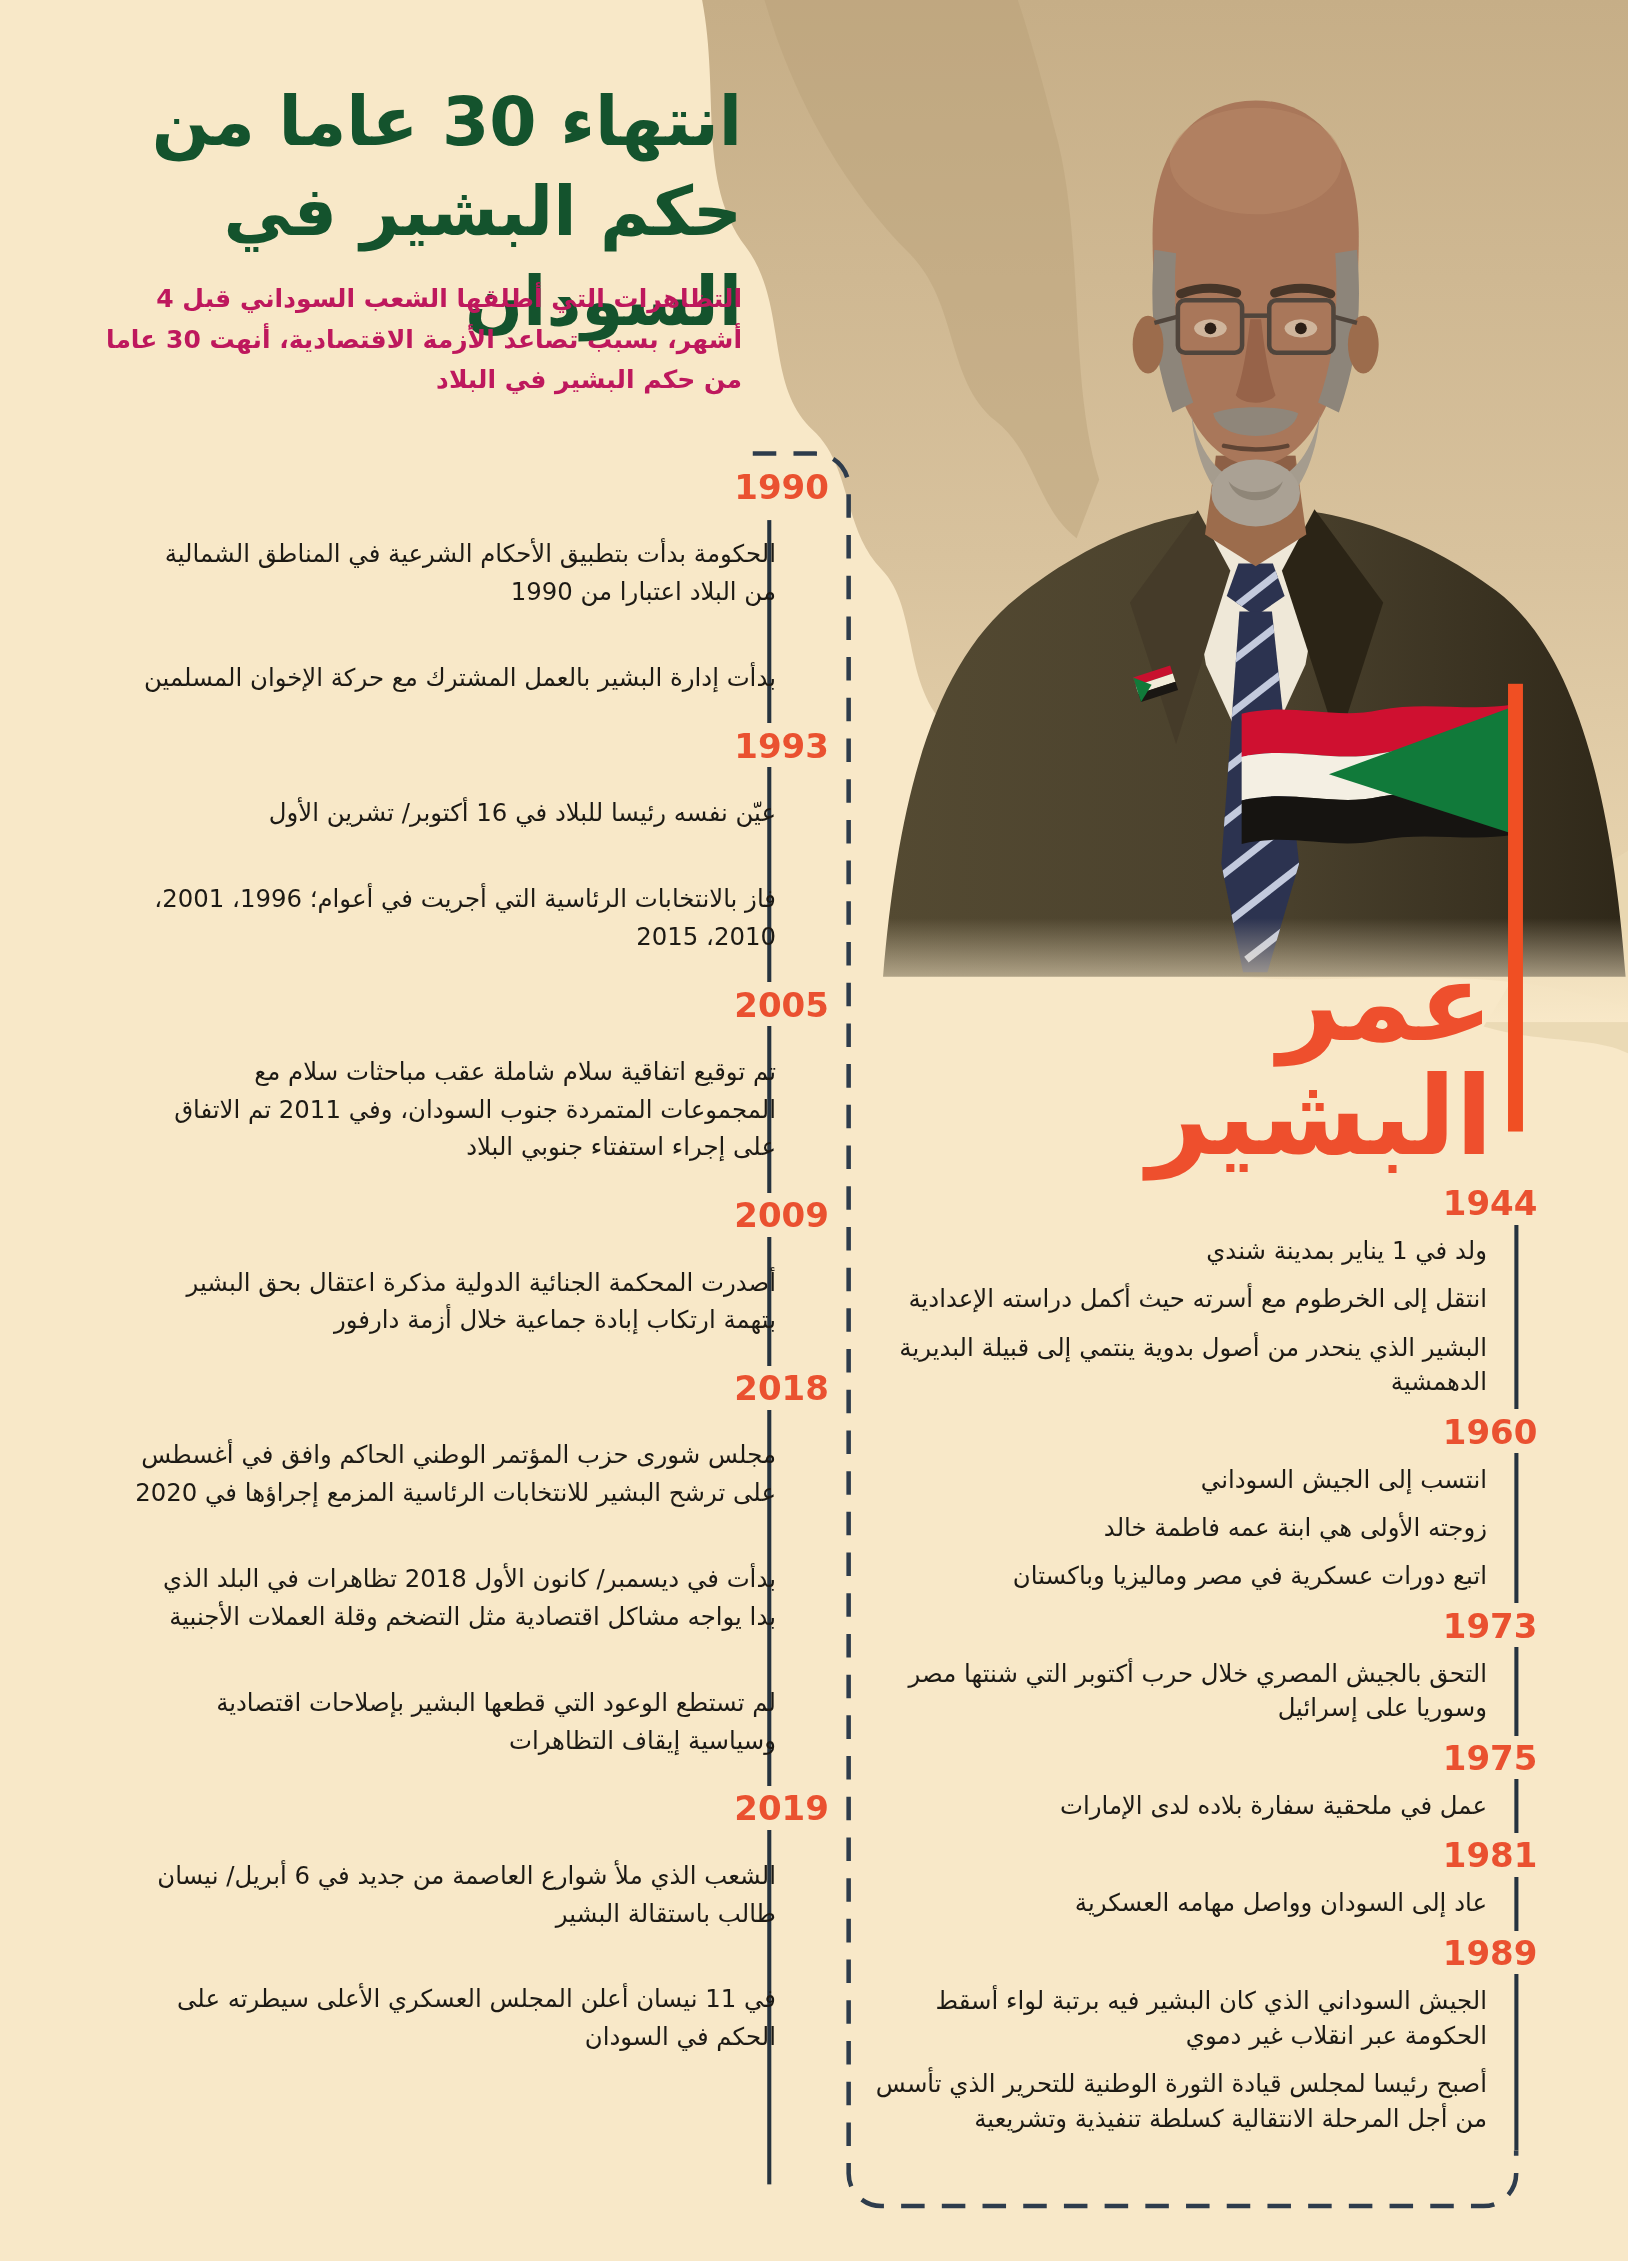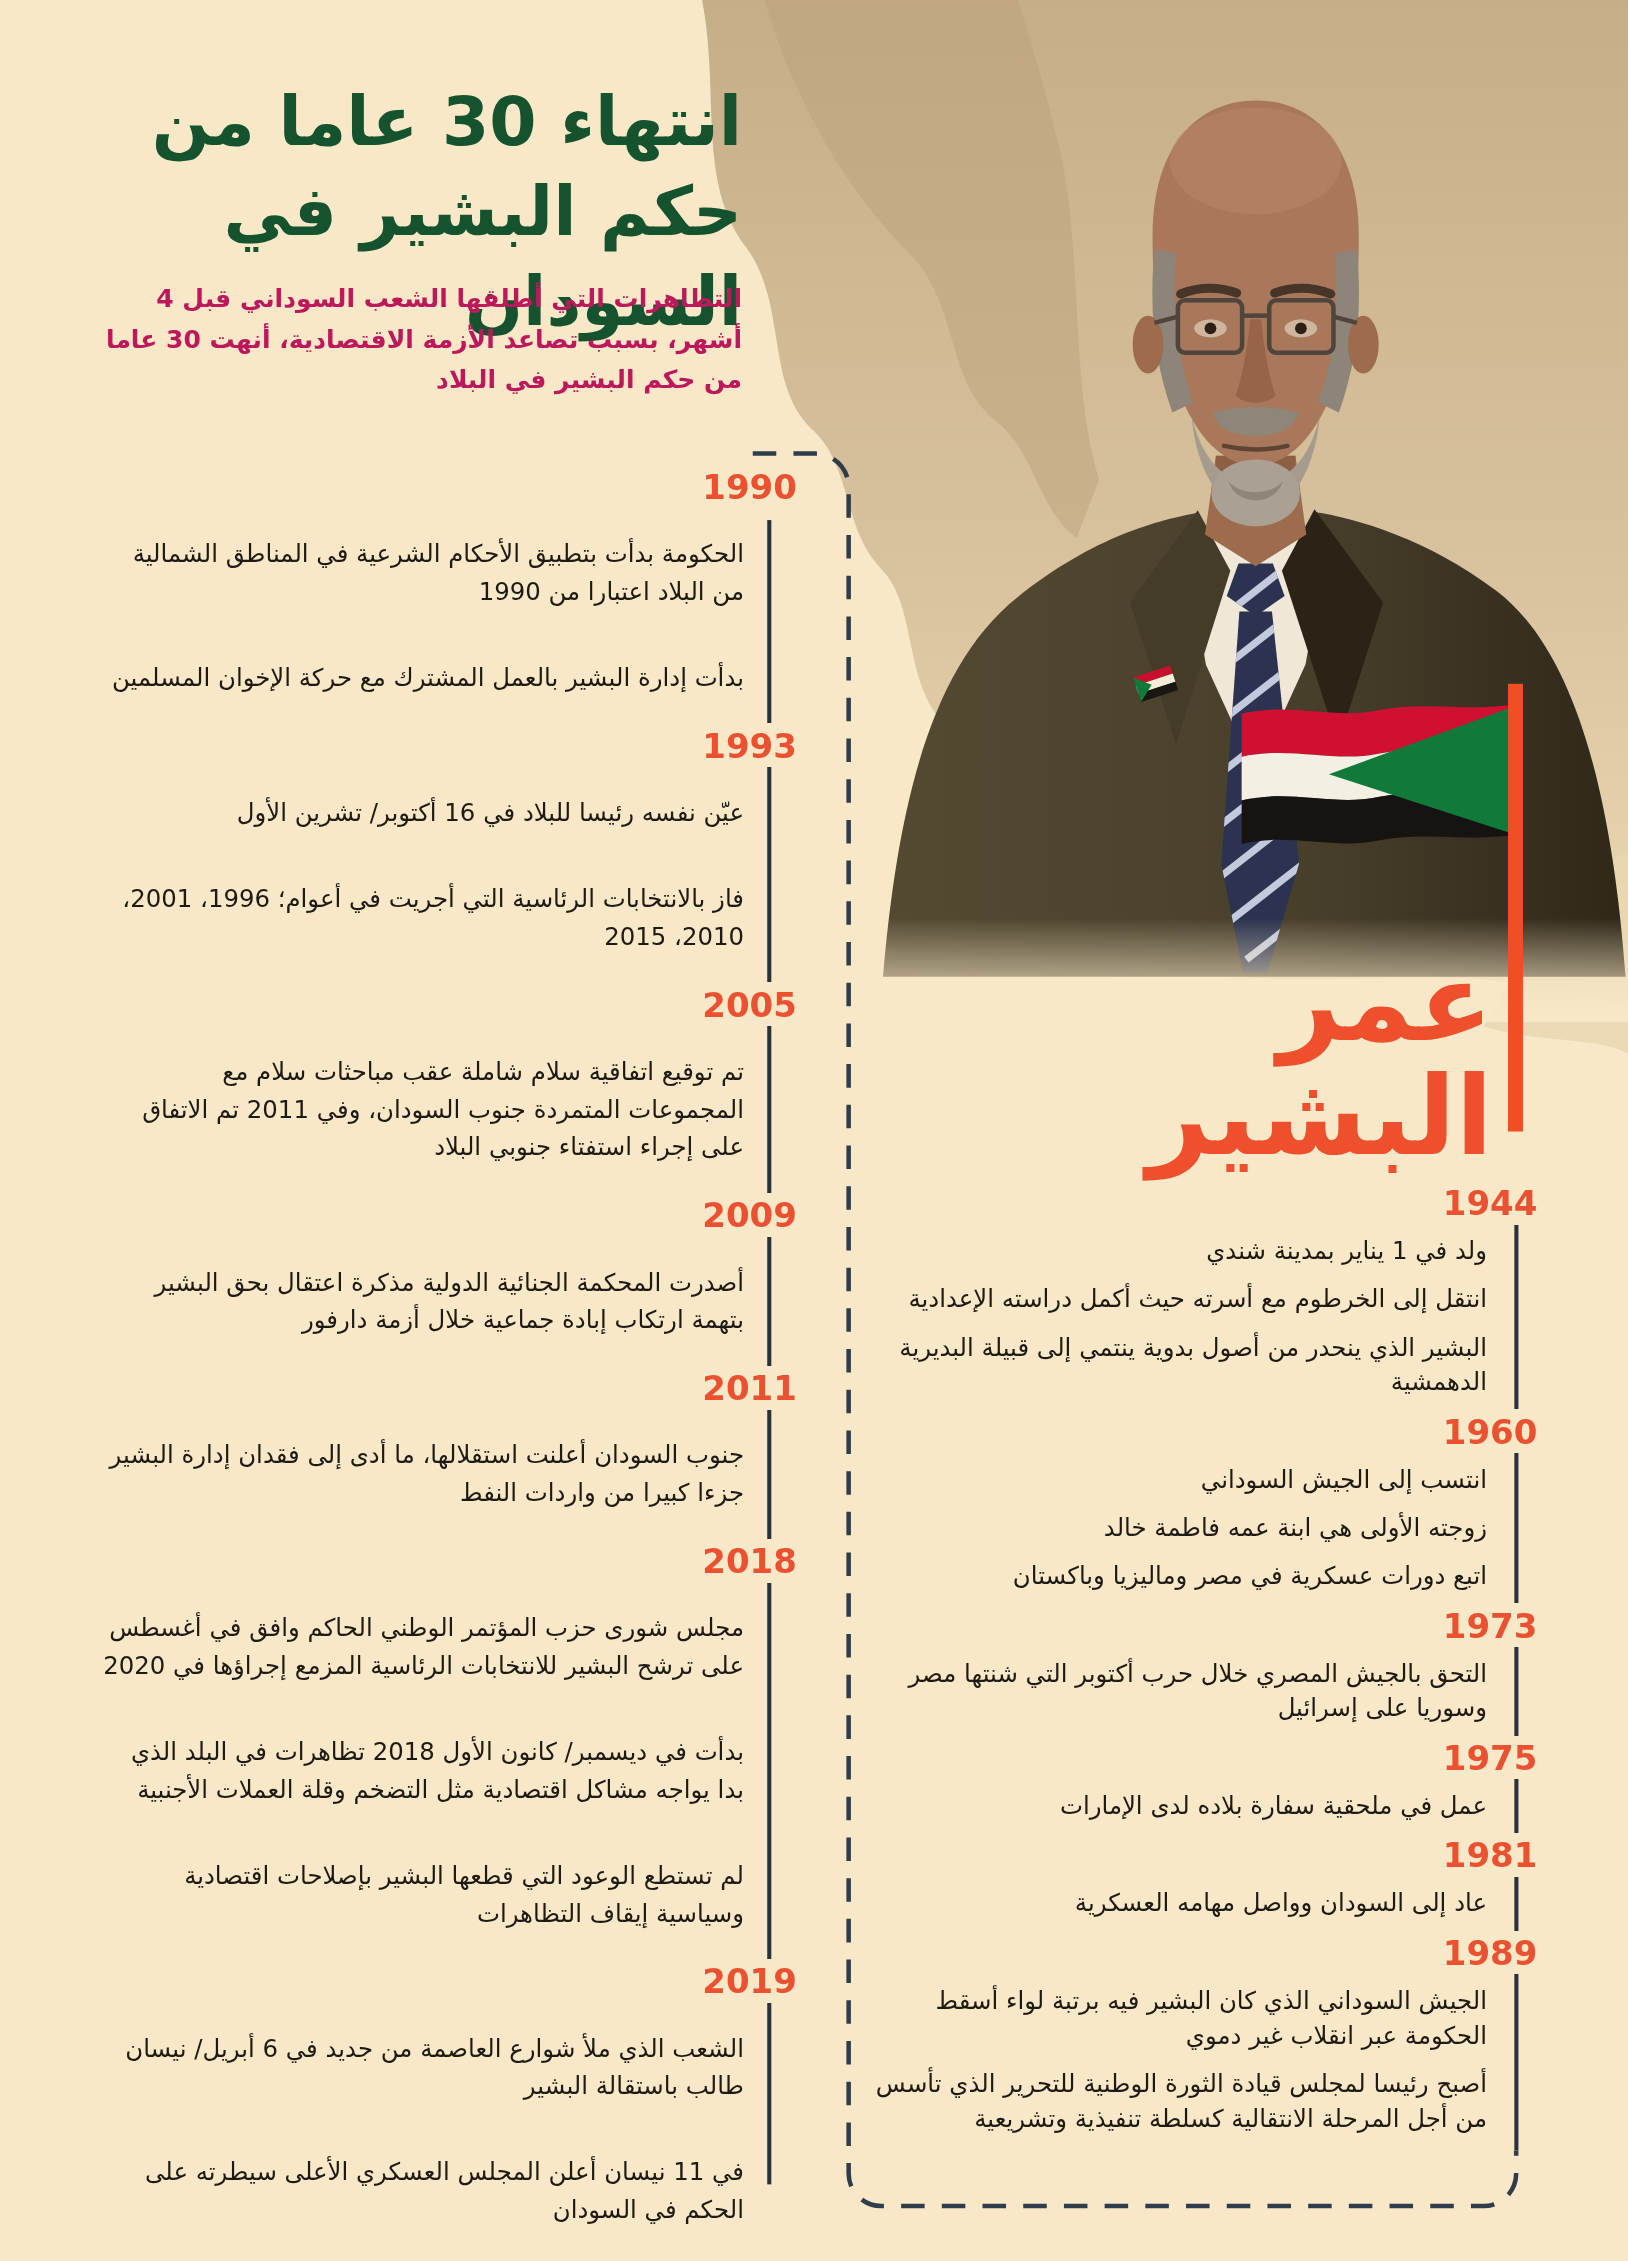--- a/index.html
+++ b/index.html
@@ -16,21 +16,21 @@
     top:77px;right:887px;width:692px;
     font-size:68px;font-weight:bold;line-height:1.32;color:#14532d;
     letter-spacing:-0.9px;
   }
   .subtitle{
     top:279px;right:887px;width:669px;
     font-size:25px;font-weight:bold;line-height:1.62;color:#be185d;
   }
 
   .tl{position:absolute;z-index:3;display:flex;flex-direction:column;}
-  .tl-left{top:462px;right:852px;width:678px;}
+  .tl-left{top:462px;right:820px;width:678px;}
   .tl-right{top:1136px;right:113px;width:665px;margin-top:42px;}
 
   .tl-entry{display:flex;flex-direction:column;}
   .tl-year{
     align-self:flex-end;direction:ltr;
     margin:2.7px -23.5px 2.7px 0;
     background:#f8e8c8;
     color:#ea5130;font-size:34px;font-weight:bold;line-height:1;
     padding:5.4px 3.6px 4.5px 11px;
   }
@@ -207,24 +207,20 @@
     </div>
     <div class="tl-entry">
       <div class="tl-year">2005</div>
       <div class="tl-p">تم توقيع اتفاقية سلام شاملة عقب مباحثات سلام مع المجموعات المتمردة جنوب السودان، وفي 2011 تم الاتفاق على إجراء استفتاء جنوبي البلاد</div>
     </div>
     <div class="tl-entry">
       <div class="tl-year">2009</div>
       <div class="tl-p">أصدرت المحكمة الجنائية الدولية مذكرة اعتقال بحق البشير بتهمة ارتكاب إبادة جماعية خلال أزمة دارفور</div>
     </div>
     <div class="tl-entry">
-      <div class="tl-year">2011</div>
-      <div class="tl-p">جنوب السودان أعلنت استقلالها، ما أدى إلى فقدان إدارة البشير جزءا كبيرا من واردات النفط</div>
-    </div>
-    <div class="tl-entry">
       <div class="tl-year">2018</div>
       <div class="tl-p">مجلس شورى حزب المؤتمر الوطني الحاكم وافق في أغسطس على ترشح البشير للانتخابات الرئاسية المزمع إجراؤها في 2020</div>
       <div class="tl-p">بدأت في ديسمبر/ كانون الأول 2018 تظاهرات في البلد الذي بدا يواجه مشاكل اقتصادية مثل التضخم وقلة العملات الأجنبية</div>
       <div class="tl-p">لم تستطع الوعود التي قطعها البشير بإصلاحات اقتصادية وسياسية إيقاف التظاهرات</div>
     </div>
     <div class="tl-entry">
       <div class="tl-year">2019</div>
       <div class="tl-p">الشعب الذي ملأ شوارع العاصمة من جديد في 6 أبريل/ نيسان طالب باستقالة البشير</div>
       <div class="tl-p">في 11 نيسان أعلن المجلس العسكري الأعلى سيطرته على الحكم في السودان</div>
     </div>

